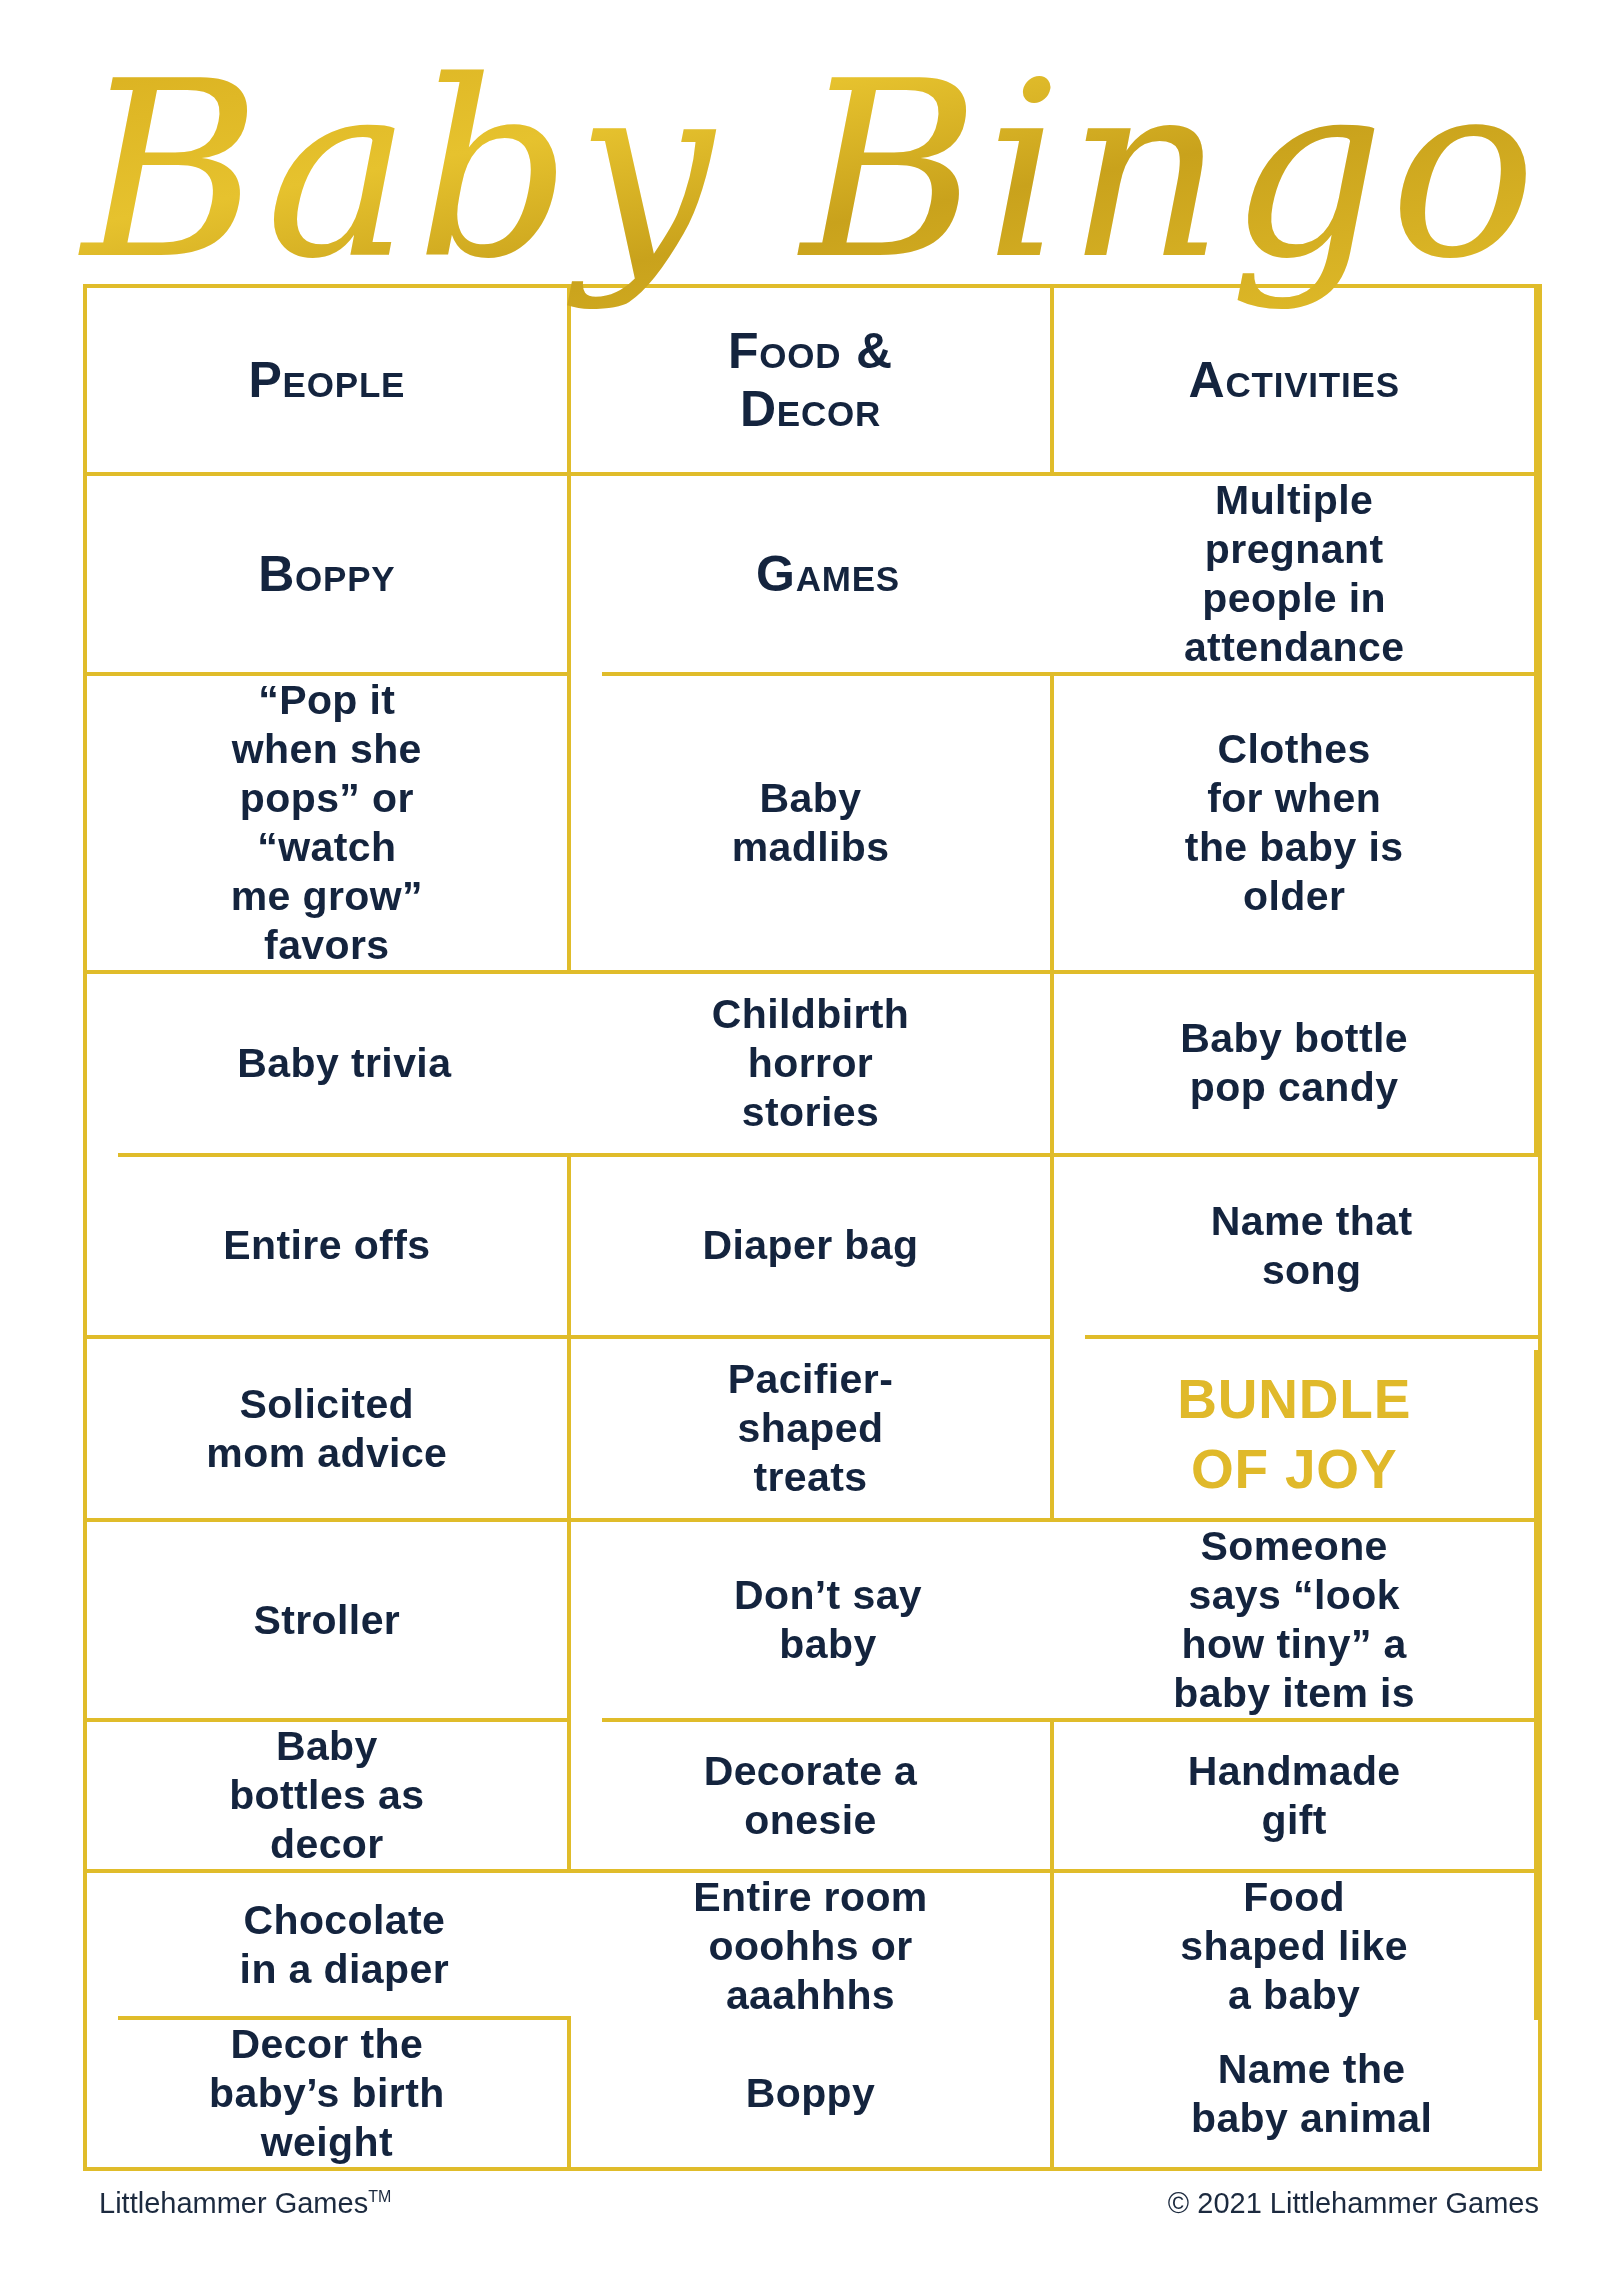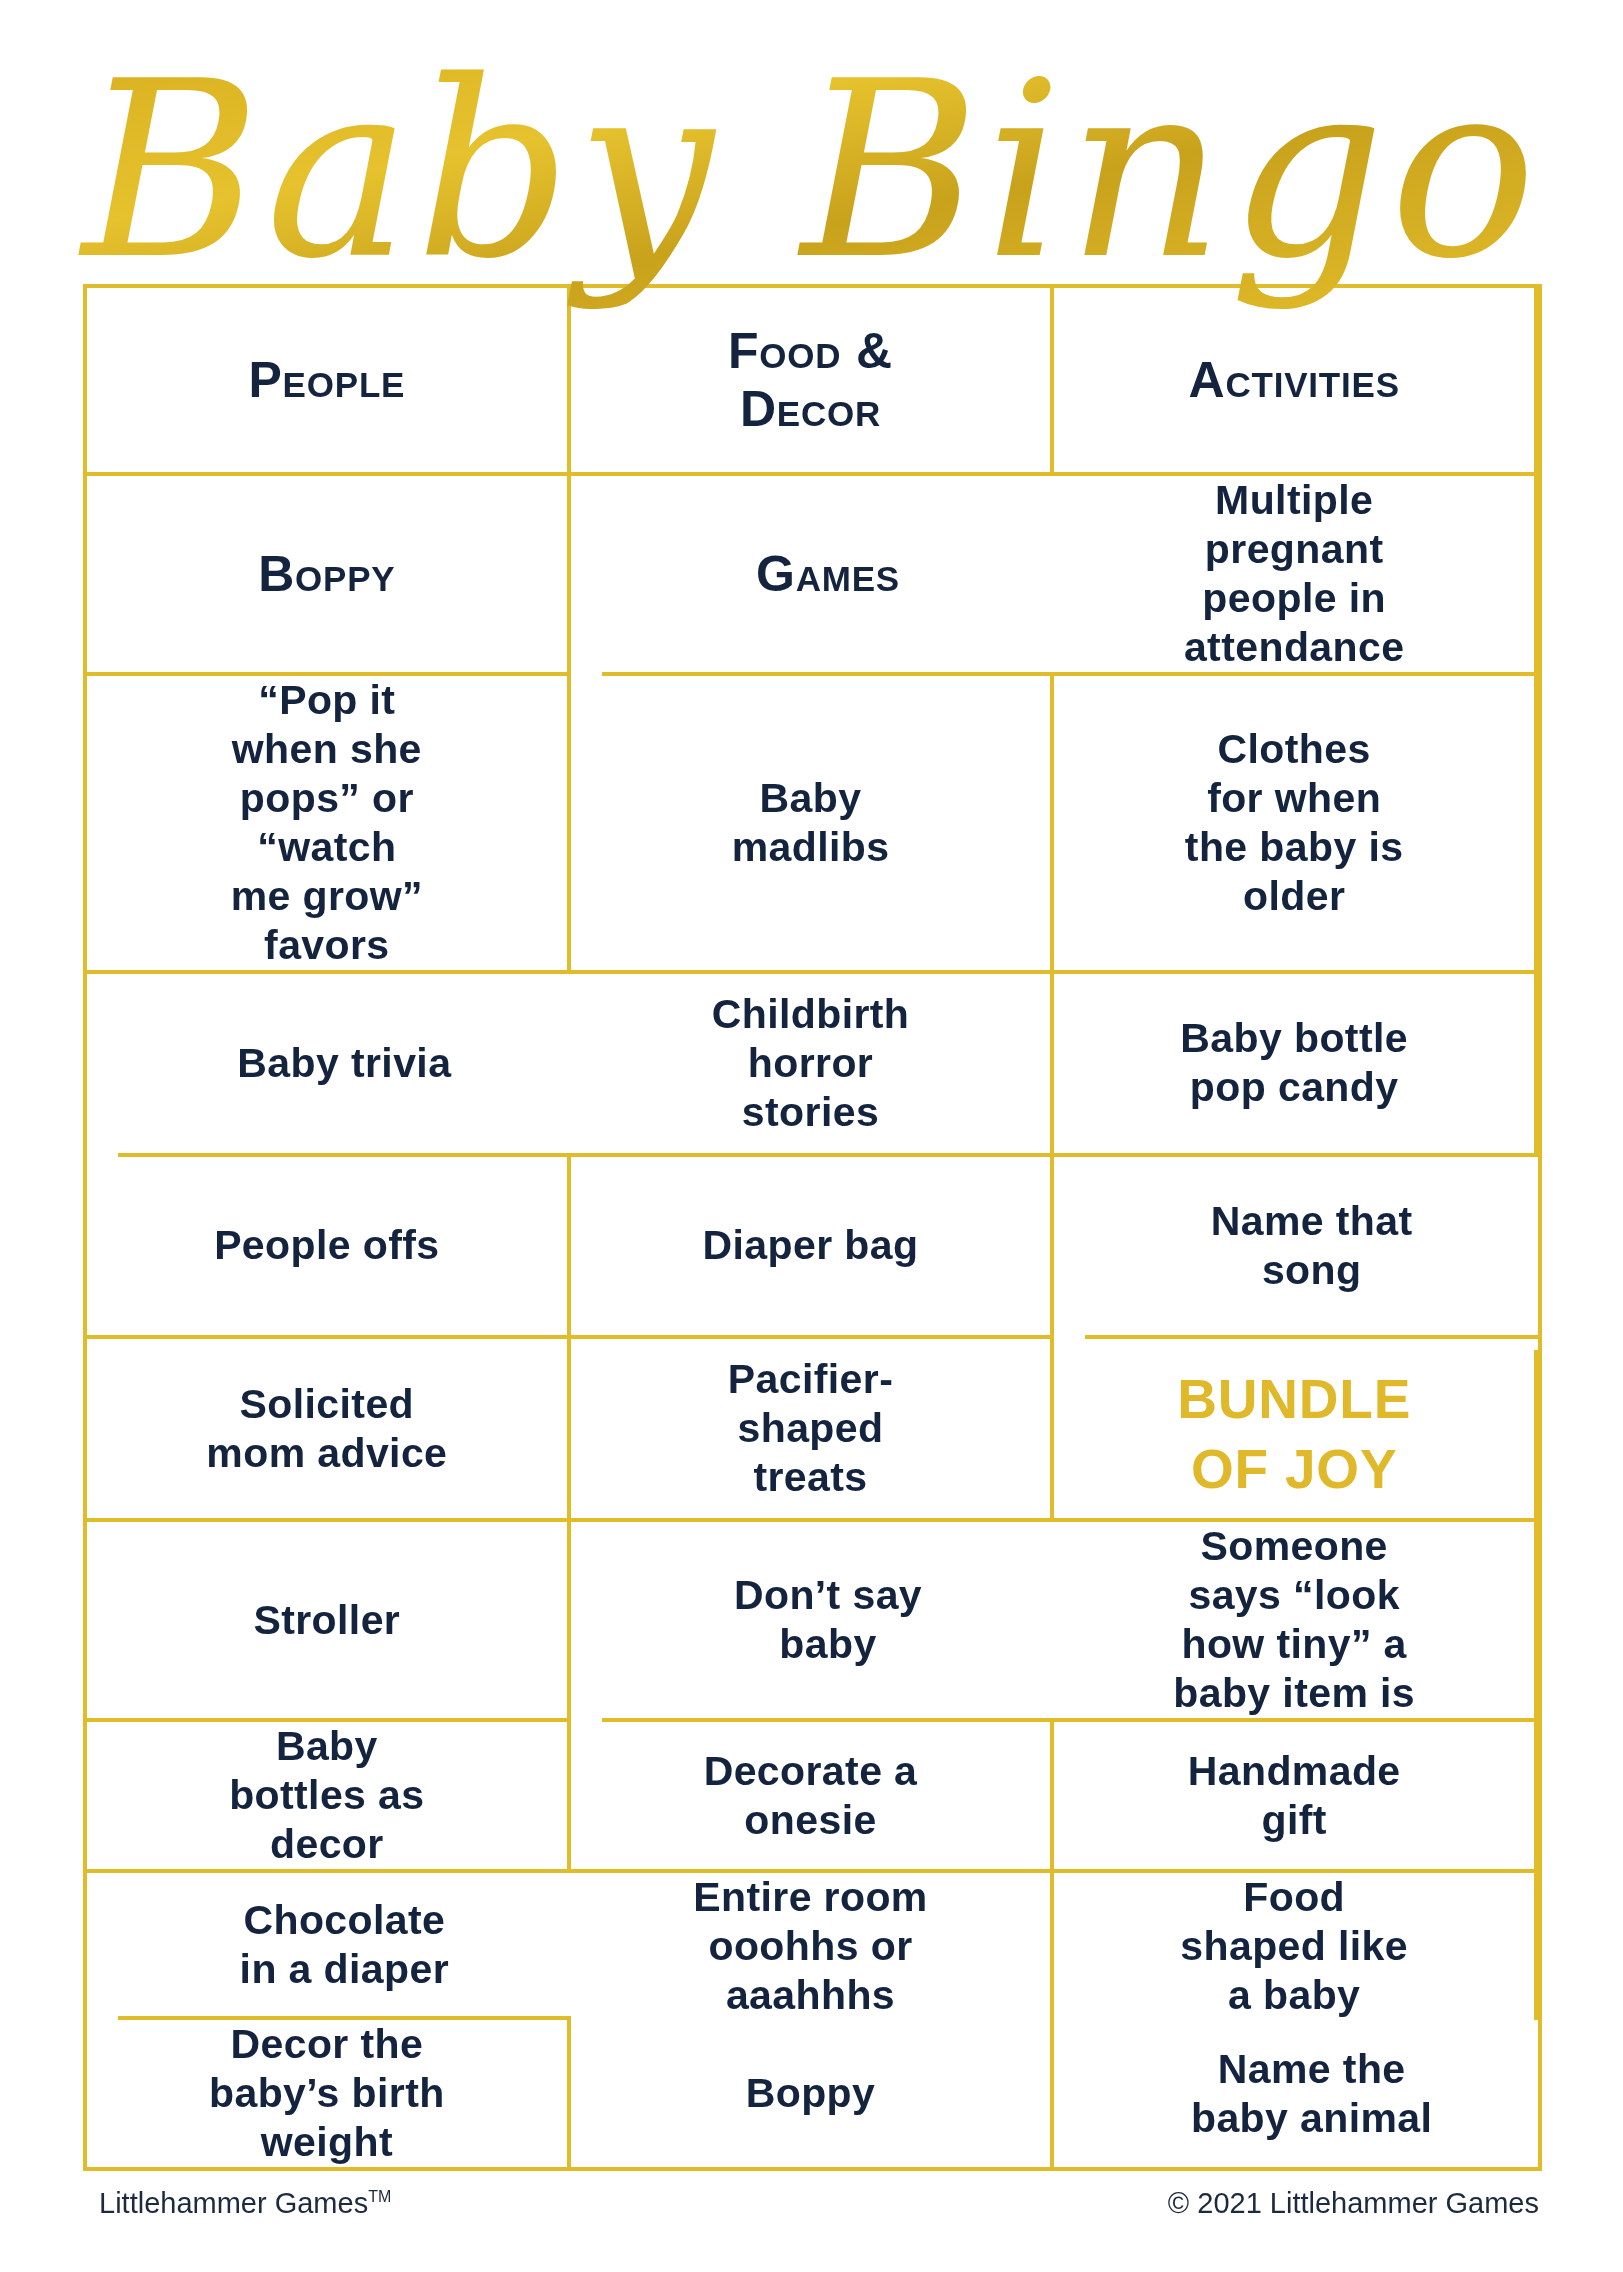--- a/index.html
+++ b/index.html
@@ -122,21 +122,21 @@
     <div class="cell">
       <span>Childbirth
 horror
 stories</span>
     </div>
     <div class="cell">
       <span>Baby bottle
 pop candy</span>
     </div>
     <div class="cell">
-      <span>People offs</span>
+      <span>Entire offs</span>
     </div>
     <div class="cell">
       <span>Diaper bag</span>
     </div>
     <div class="cell last-col">
       <span>Name that
 song</span>
     </div>
     <div class="cell">
       <span>Solicited

